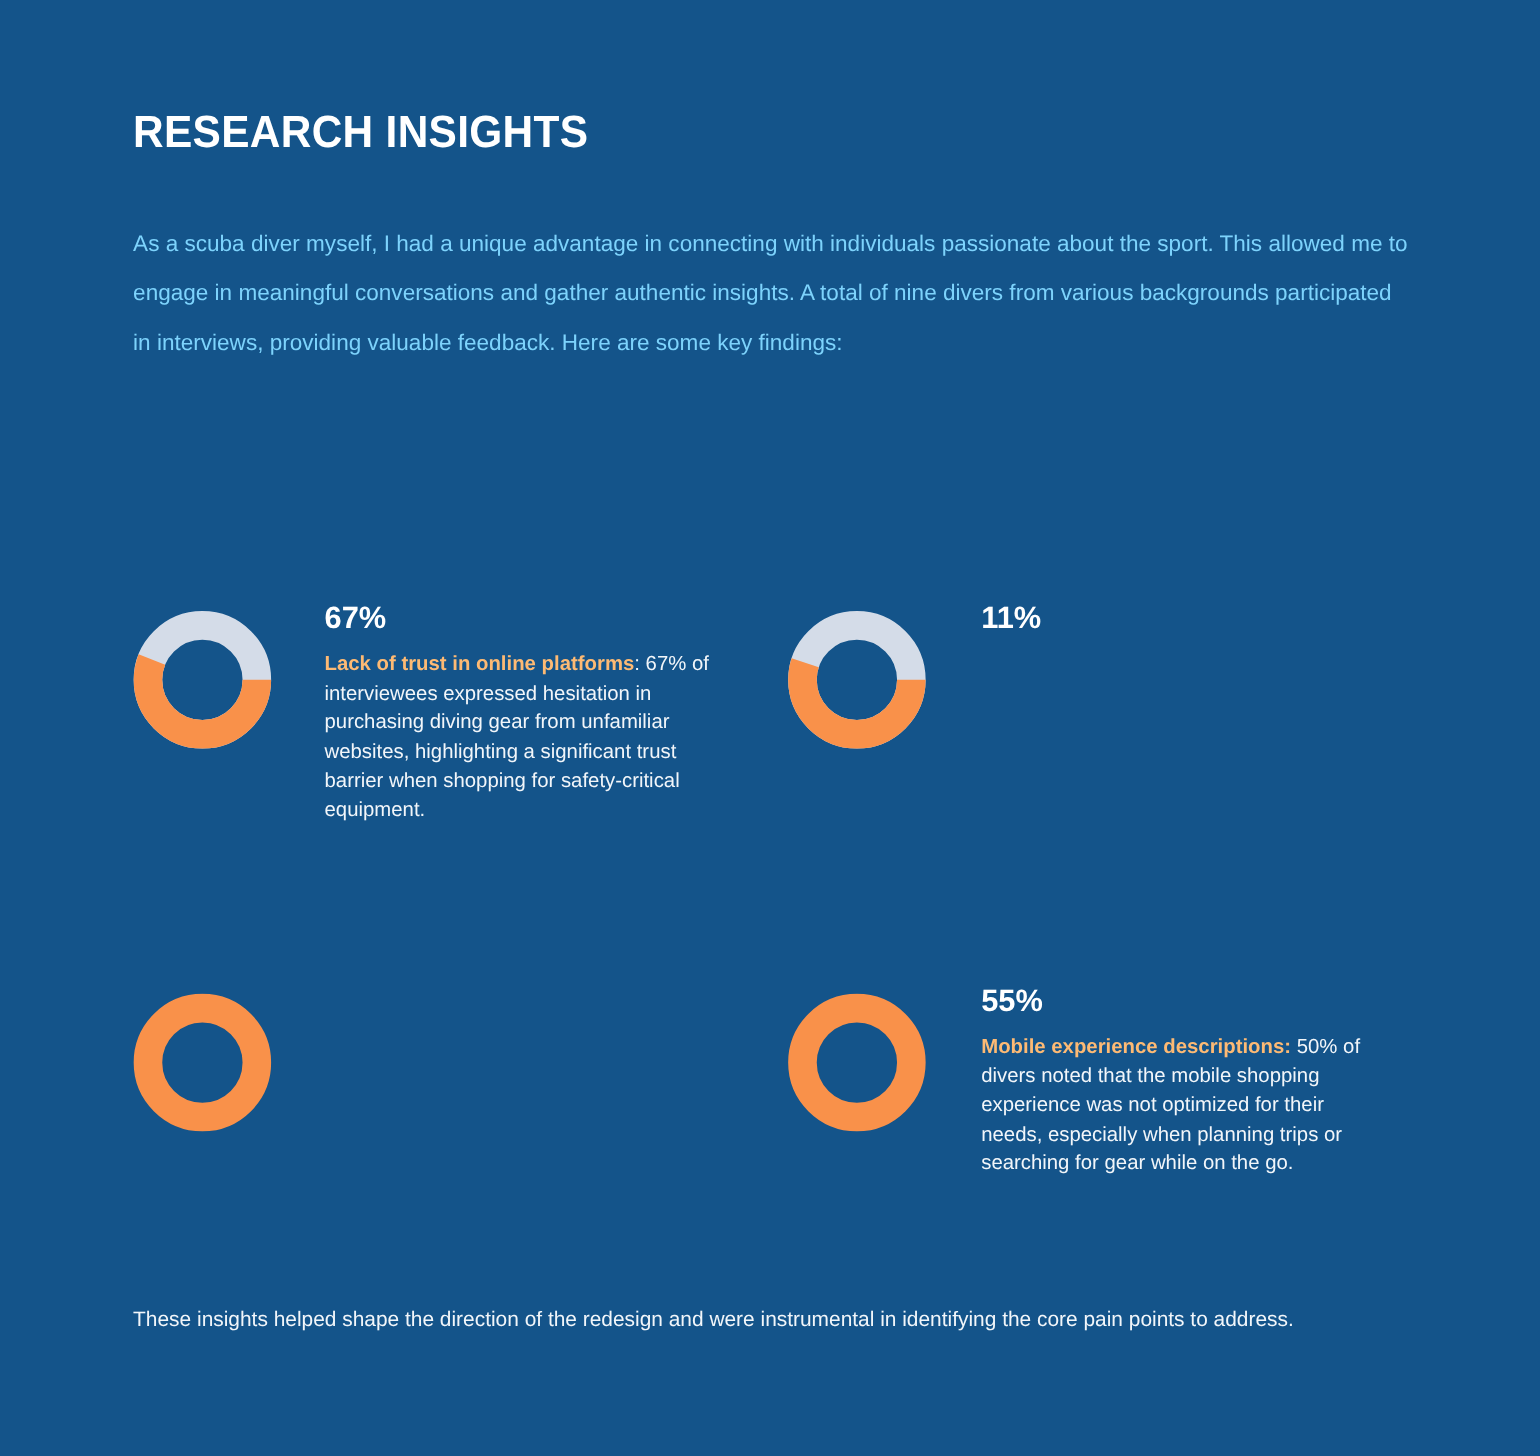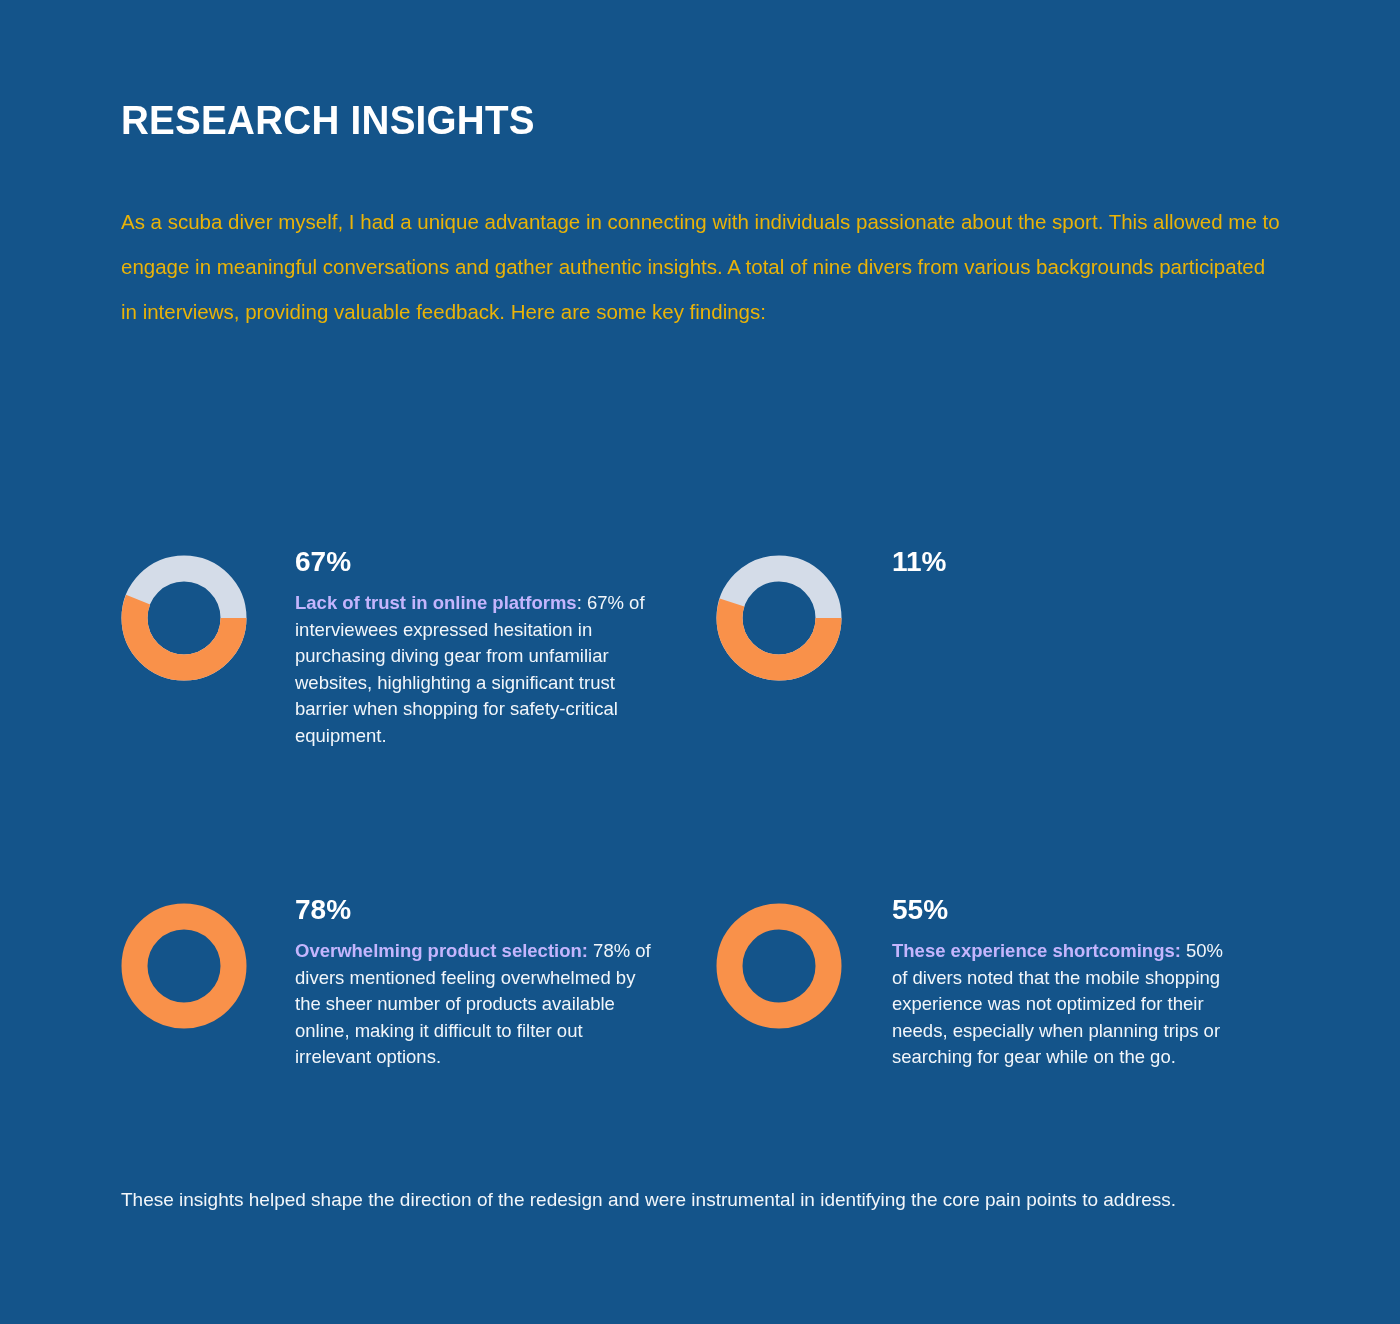--- a/index.html
+++ b/index.html
@@ -38,21 +38,21 @@
   }
 
   
   .intro {
     position: absolute;
     left: 121px;
     top: 178px;
     width: 1160px;
     font-size: 20.5px;
     line-height: 45px;
-    color: #eab308;
+    color: #7dd3fc;
   }
 
   
   .cards {
     position: absolute;
     left: 121px;
     top: 495px;
     width: 1180px;
     display: grid;
     grid-template-columns: 595px 585px;
@@ -87,21 +87,21 @@
   }
   .card-text {
     font-size: 18.5px;
     line-height: 26.5px;
     color: #f2f6fa;
     margin: 0;
     max-width: 360px;
   }
   .card-text .lead {
     font-weight: bold;
-    color: #c4b5fd;
+    color: #fdba74;
   }
 
   
   .card.col2 .card-body { padding-left: 44px; }
   .card.col2 .card-text { max-width: 350px; }
 
   
   .closing {
     position: absolute;
     left: 121px;
@@ -148,36 +148,32 @@
       </div>
     </div>
 
     <div class="card col1">
       <div class="donut-wrap">
         <svg class="donut" viewBox="0 0 126 126">
           <circle class="donut-track" cx="63" cy="63" r="49.5" fill="none" stroke-width="26"></circle>
           <circle class="donut-value" cx="63" cy="63" r="49.5" fill="none" stroke="#f9914a" stroke-width="26"></circle>
         </svg>
       </div>
-      <div class="card-body">
-        <div class="card-pct">78%</div>
-        <p class="card-text"><span class="lead">Overwhelming product selection:</span><span></span><span> 78% of divers mentioned feeling overwhelmed by the sheer number of products available online, making it difficult to filter out irrelevant options.</span></p>
-      </div>
     </div>
 
     <div class="card col2">
       <div class="donut-wrap">
         <svg class="donut" viewBox="0 0 126 126">
           <circle class="donut-track" cx="63" cy="63" r="49.5" fill="none" stroke-width="26"></circle>
           <circle class="donut-value" cx="63" cy="63" r="49.5" fill="none" stroke="#f9914a" stroke-width="26"></circle>
         </svg>
       </div>
       <div class="card-body">
         <div class="card-pct">55%</div>
-        <p class="card-text"><span class="lead">These experience shortcomings:</span><span></span><span> 50% of divers noted that the mobile shopping experience was not optimized for their needs, especially when planning trips or searching for gear while on the go.</span></p>
+        <p class="card-text"><span class="lead">Mobile experience descriptions:</span><span></span><span> 50% of divers noted that the mobile shopping experience was not optimized for their needs, especially when planning trips or searching for gear while on the go.</span></p>
       </div>
     </div>
 
   </div>
 
   <p class="closing">These insights helped shape the direction of the redesign and were instrumental in identifying the core pain points to address.</p>
 
 </div>
 
 </body></html>

